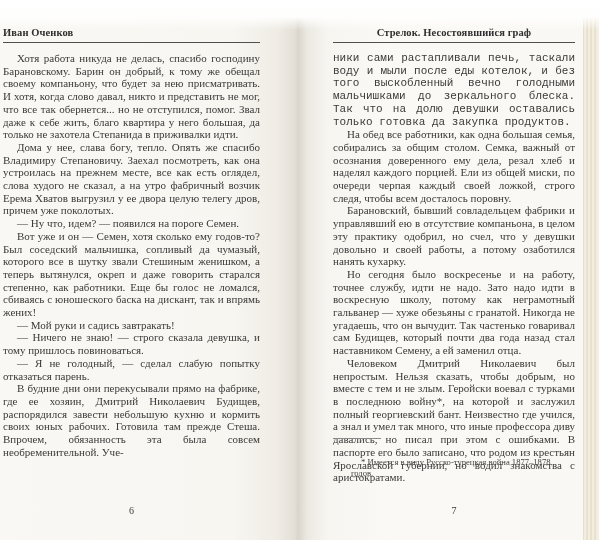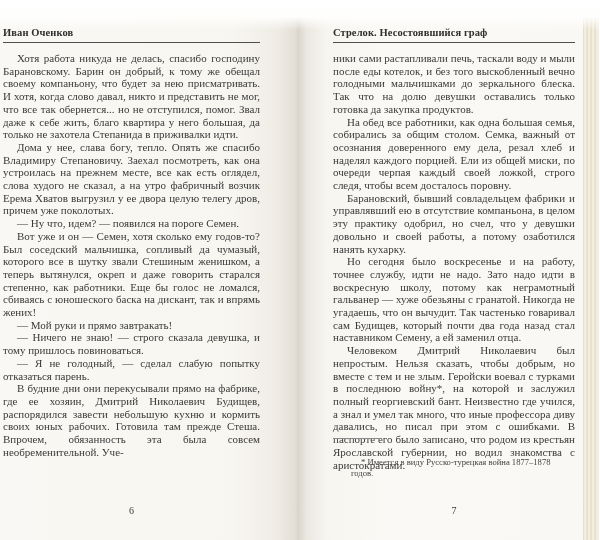--- a/index.html
+++ b/index.html
@@ -65,32 +65,33 @@
     font-weight: bold;
     font-size: 10.5px;
     line-height: 12px;
     color: #2e2e2e;
     border-bottom: 1px solid #4f4f4f;
     padding-bottom: 3px;
     margin-bottom: 9px;
     letter-spacing: 0.1px;
   }
   .running-head.right {
-    text-align: left;
+    text-align: center;
   }
   .body-text p {
     margin: 0;
     font-size: 11px;
     line-height: 1.155;
     text-align: justify;
     text-indent: 14px;
     color: #3a3a3a;
   }
   .body-text p.no-indent {
     text-indent: 0;
+    font-family: Liberation Mono, monospace;
   }
   .page-number {
     position: absolute;
     bottom: 24px;
     font-size: 10px;
     color: #3a3a3a;
     text-align: center;
   }
   .page-left .page-number {
     left: 3px;
@@ -124,21 +125,21 @@
 
 <div class="book">
 
   <div class="page page-left">
     <div class="running-head">Иван Оченков</div>
     <div class="body-text">
       <p>Хотя работа никуда не делась, спасибо господину Барановскому. Барин он добрый, к тому же обещал своему компаньону, что будет за нею присматривать. И хотя, когда слово давал, никто и представить не мог, что все так обернется... но не отступился, помог. Звал даже к себе жить, благо квартира у него большая, да только не захотела Степанида в приживалки идти.</p>
       <p>Дома у нее, слава богу, тепло. Опять же спасибо Владимиру Степановичу. Заехал посмотреть, как она устроилась на прежнем месте, все как есть оглядел, слова худого не сказал, а на утро фабричный возчик Ерема Хватов выгрузил у ее двора целую телегу дров, причем уже поколотых.</p>
       <p>— Ну что, идем? — появился на пороге Семен.</p>
       <p>Вот уже и он — Семен, хотя сколько ему годов-то? Был соседский мальчишка, сопливый да чумазый, которого все в шутку звали Стешиным женишком, а теперь вытянулся, окреп и даже говорить старался степенно, как работники. Еще бы голос не ломался, сбиваясь с юношеского баска на дискант, так и впрямь жених!</p>
-      <p>— Мой руки и прямо завтракать!</p>
+      <p>— Мой руки и садись завтракать!</p>
       <p>— Ничего не знаю! — строго сказала девушка, и тому пришлось повиноваться.</p>
       <p>— Я не голодный, — сделал слабую попытку отказаться парень.</p>
       <p>В будние дни они перекусывали прямо на фабрике, где ее хозяин, Дмитрий Николаевич Будищев, распорядился завести небольшую кухню и кормить своих юных рабочих. Готовила там прежде Стеша. Впрочем, обязанность эта была совсем необременительной. Уче-</p>
     </div>
     <div class="page-number">6</div>
   </div>
 
   <div class="page page-right">
     <div class="running-head right">Стрелок. Несостоявшийся граф</div>
     <div class="body-text">

